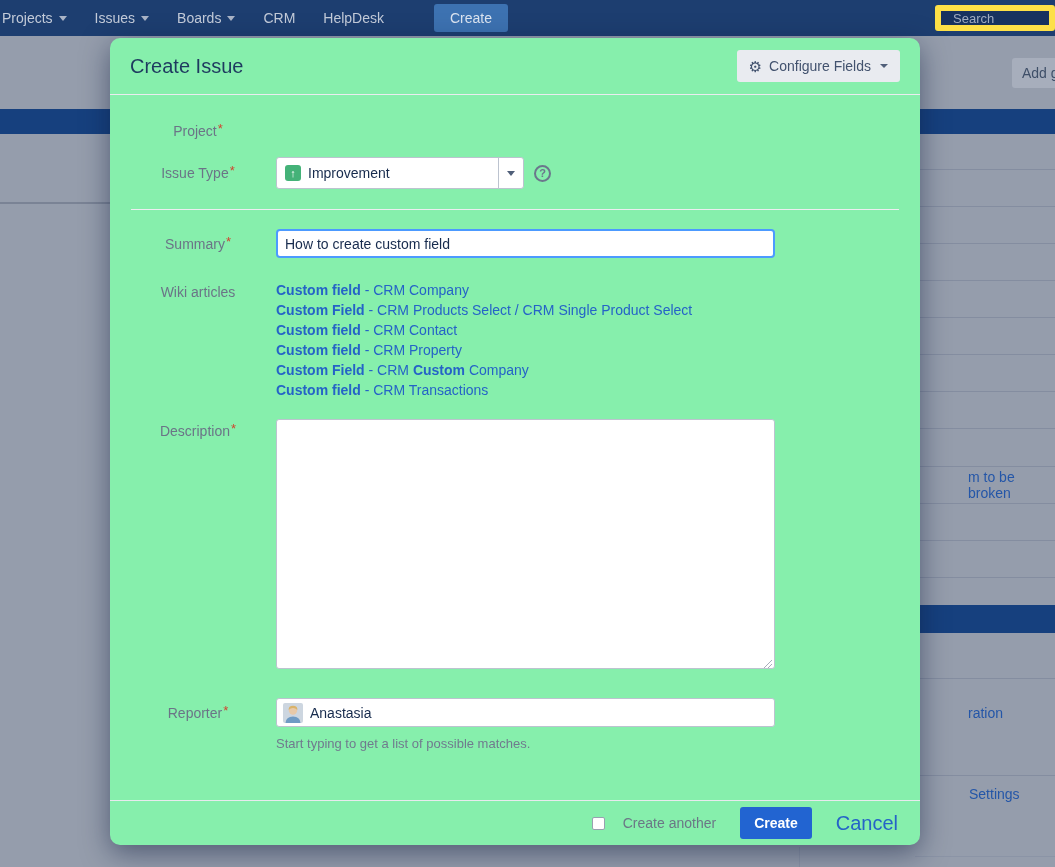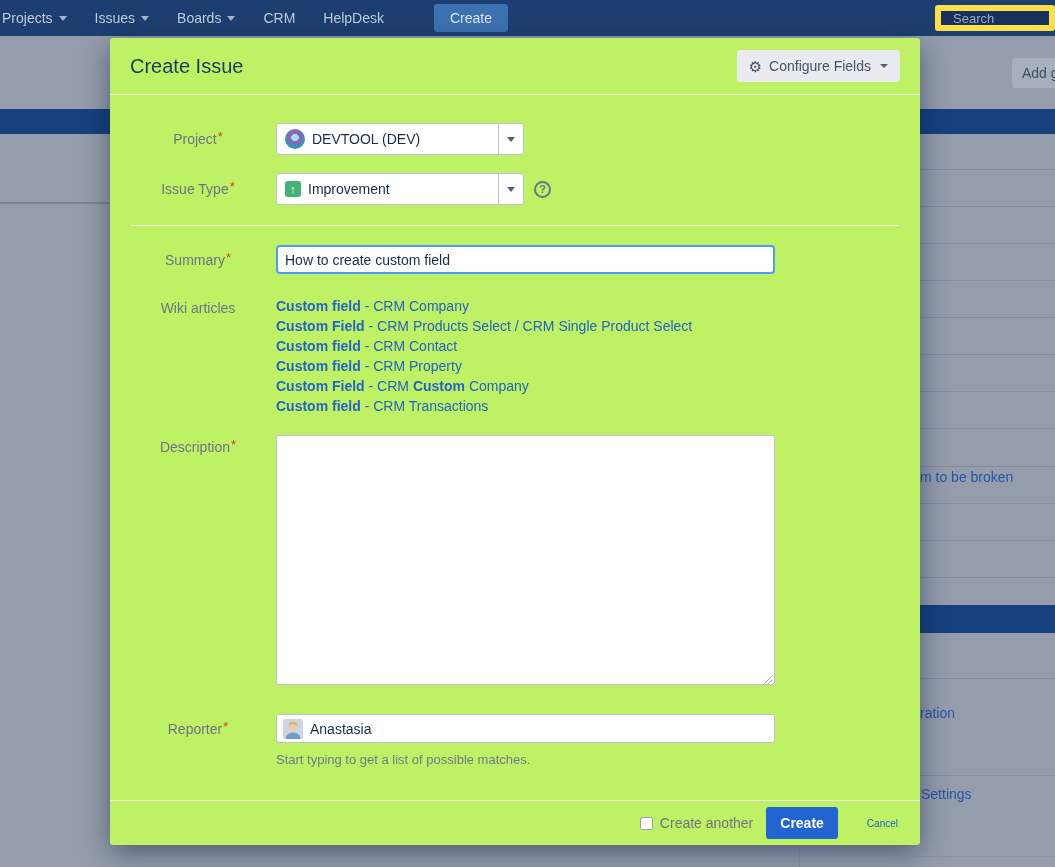--- a/index.html
+++ b/index.html
@@ -6,21 +6,21 @@
   html,body { width:1055px; height:867px; overflow:hidden; }
   body { position:relative; font-family:"Liberation Sans", sans-serif; background:#959dac; }
 
   
   .bg-layer { position:absolute; inset:0; }
   .blue-banner { position:absolute; background:#16407e; }
   .banner-top { left:0; top:109; }
   .row-line { position:absolute; left:920px; width:135px; height:1px; background:#848da0; }
   .left-panel-edge { position:absolute; left:0; top:202px; width:110px; height:2px;
                      background:rgba(55,65,90,.28); }
-  .bg-link { position:absolute; color:#2456a8; font-size:14px; text-decoration:none; cursor:pointer; }
+  .bg-link { position:absolute; color:#2456a8; font-size:14px; text-decoration:none; cursor:pointer;padding-left:48px; }
   .add-gadget { position:absolute; left:1012px; top:58px; height:30px; width:60px;
                 background:#a7aebc; border-radius:3px; color:#3f4f68; font-size:14px;
                 display:flex; align-items:center; padding-left:10px; }
   .bottom-vline { position:absolute; left:799px; top:847px; width:1px; height:20px; background:#8b94a6; }
   .bottom-hline { position:absolute; left:915px; top:856px; width:140px; height:1px; background:#8b94a6; }
 
   
   .topnav { position:absolute; left:0; top:0; width:1055px; height:36px; background:#1d3e70;
             display:flex; align-items:center; padding-left:2px; z-index:5; }
   .nav-item { color:#c3cbd9; font-size:14px; margin-right:28px; display:inline-flex;
@@ -28,22 +28,22 @@
   .nav-caret { width:0; height:0; border-left:4px solid transparent; border-right:4px solid transparent;
                border-top:5px solid #aab4c7; display:inline-block; }
   .nav-create { background:#3d72b1; color:#dbe4f0; border:none; border-radius:3px; height:28px;
                 padding:0 16px; font-size:14px; font-family:inherit; cursor:pointer; margin-left:22px; }
   .nav-search { position:absolute; left:935px; top:5px; width:120px; height:26px; background:#17325f;
                 border:6px solid #fde047; border-radius:3px; color:#cfd7e4; font-size:13px;
                 padding:0 12px; font-family:inherit; outline:none; }
   .nav-search::placeholder { color:#9fabc0; }
 
   
-  .dialog { position:absolute; left:110px; top:38px; width:810px; height:807px; background:#bef264;
-            border-radius:3px; box-shadow:0 8px 28px rgba(12,25,60,.5); z-index:10; }
+  .dialog { position:absolute; left:110px; top:38px; width:810px; height:807px; background:#86efac;
+            border-radius:10px; box-shadow:0 8px 28px rgba(12,25,60,.5); z-index:10; }
   .dialog-header { height:57px; display:flex; align-items:center; justify-content:space-between;
                    padding:0 20px; border-bottom:1px solid #ebecf0; }
   .dialog-title { font-size:20px; font-weight:500; color:#1e3a5f; }
   .config-btn { display:inline-flex; align-items:center; gap:7px; height:32px; padding:0 12px;
                 background:#e9ebf0; border:none; border-radius:3px; color:#42526e; font-size:14px;
                 font-family:inherit; cursor:pointer; }
   .gear { font-size:15px; line-height:1; color:#42526e; }
   .btn-caret { width:0; height:0; border-left:4px solid transparent; border-right:4px solid transparent;
                border-top:4px solid #505f79; margin-left:2px; }
 
@@ -98,27 +98,27 @@
 
   .reporter-box { width:499px; height:29px; border:1px solid #bcc3cf; border-radius:3px;
                   display:flex; align-items:center; gap:7px; padding:0 6px; background:#fff; }
   .reporter-box input { border:none; outline:none; font-size:14px; color:#172b4d; flex:1;
                         font-family:inherit; }
   .user-avatar { width:20px; height:20px; border-radius:2px; flex:none; overflow:hidden; }
   .hint { margin-top:9px; font-size:13px; color:#707a8e; }
 
   .dialog-footer { position:absolute; left:0; right:0; bottom:0; height:45px;
                    border-top:1px solid #e8eaee; display:flex; align-items:center;
-                   justify-content:flex-end; padding-right:22px; gap:13px; }
+                   justify-content:flex-end; padding-right:22px; gap:24px; }
   .chk { appearance:none; width:13px; height:13px; border:1px solid #98a1b0; border-radius:2px;
          background:#fff; cursor:pointer; margin-right:-6px; }
   .chk-label { font-size:14px; color:#6b7686; cursor:pointer; }
   .create-btn { height:32px; padding:0 14px; background:#2264d1; color:#fff; font-weight:bold;
                 font-size:14px; border:none; border-radius:3px; font-family:inherit; cursor:pointer; }
-  .cancel-link { color:#2563c7; font-size:10px; text-decoration:none; cursor:pointer;margin-left:16px; }
+  .cancel-link { color:#2563c7; font-size:20px; text-decoration:none; cursor:pointer; }
 </style>
 </head>
 <body>
 
 <div class="bg-layer">
   <div class="blue-banner banner-top" style="top:109px; width:1055px; height:25px;"></div>
   <div class="blue-banner" style="left:920px; top:605px; width:135px; height:28px;"></div>
   <div class="left-panel-edge"></div>
 
   <div class="row-line" style="top:169px"></div>
@@ -184,29 +184,20 @@
       <span class="btn-caret"></span>
     </button>
   </header>
 
   <div class="dialog-body">
 
     <div class="form-row row-center mt-project">
       <label class="form-label">
         <span>Project</span><span class="req">*</span>
       </label>
-      <div class="select">
-        <div class="select-content">
-          <span class="proj-avatar"></span>
-          <span class="select-value">DEVTOOL (DEV)</span>
-        </div>
-        <span class="select-caret-zone">
-          <span class="sel-caret"></span>
-        </span>
-      </div>
     </div>
 
     <div class="form-row row-center mt-issuetype">
       <label class="form-label">
         <span>Issue Type</span><span class="req">*</span>
       </label>
       <div class="select">
         <div class="select-content">
           <span class="improve-icon">↑</span>
           <span class="select-value">Improvement</span>

